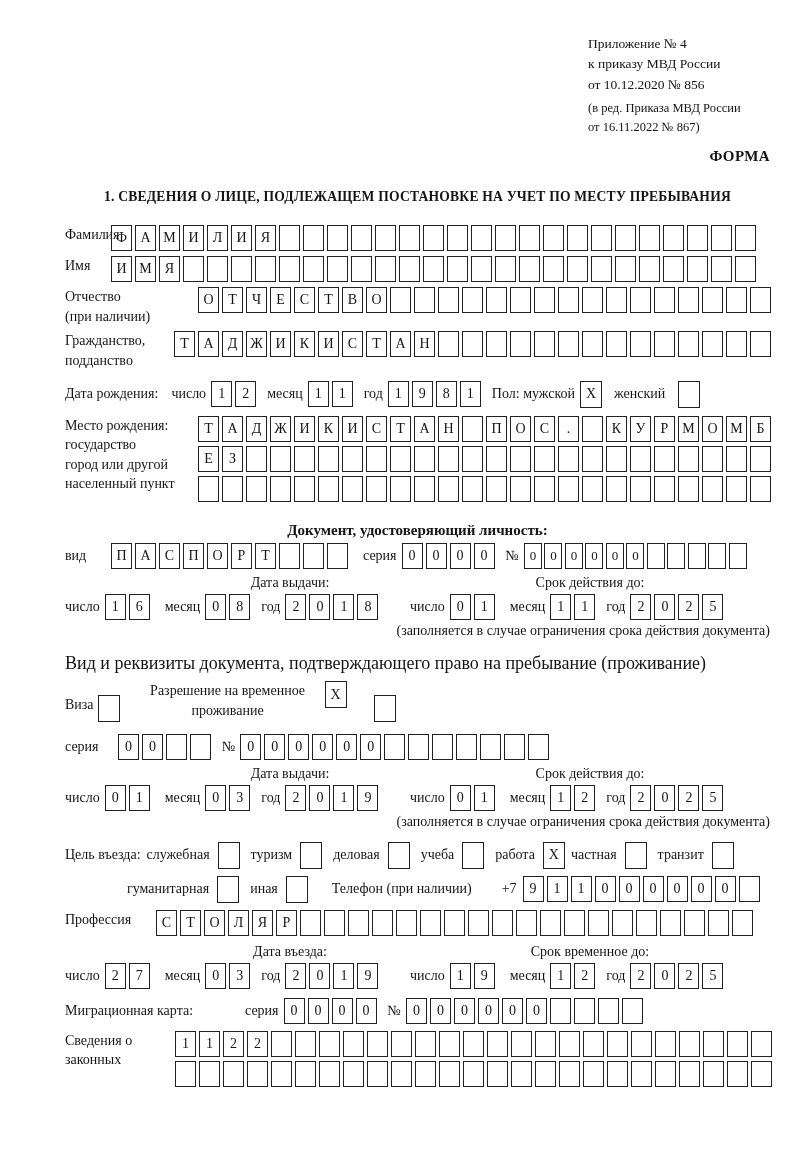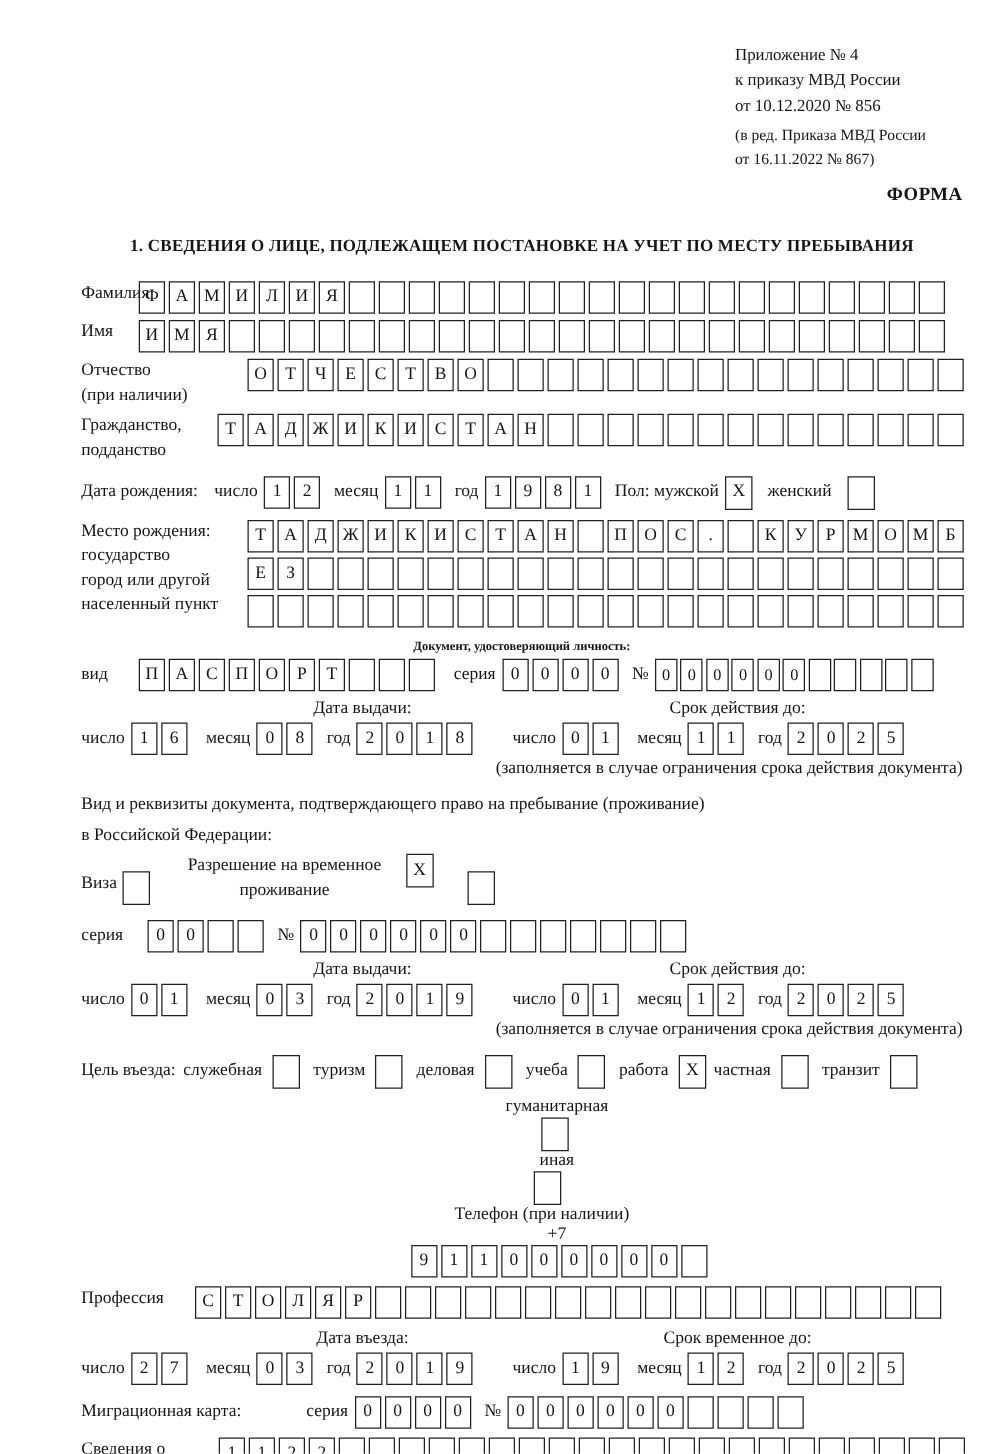--- a/index.html
+++ b/index.html
@@ -45,32 +45,32 @@
   .stack .boxes { margin-bottom:4px; }
 
   
   .w46 { width:46px; } .w109 { width:109px; } .w133 { width:133px; }
   .w91 { width:91px; } .w110 { width:110px; } .w175 { width:175px; }
 
   .inline { display:flex; align-items:center; font-size:14px; }
   .inline .t { margin-right:5px; }
   .ml8 { margin-left:8px; } .ml12 { margin-left:12px; }
 
-  .doc-head { text-align:center; font-weight:bold; font-size:10px; margin-top:6px; }
+  .doc-head { text-align:center; font-weight:bold; font-size:15px; margin-top:16px; }
 
   .dates { display:flex; margin-top:6px; }
   .dcol-l { width:345px; flex:0 0 auto; }
   .dcol-r { width:360px; flex:0 0 auto; }
   .dhead { font-size:14px; text-align:center; }
   .dcol-l .dhead { padding-left:105px; }
   .dgroup { display:flex; align-items:center; margin-top:3px; font-size:14px; }
   .dlbl { margin-right:5px; }
   .note { font-size:14px; text-align:right; margin-top:3px; }
 
-  .intro { font-size:14px; line-height:1.8; margin-top:8px; }
+  .intro { font-size:18px; line-height:1.8; margin-top:8px; }
 
   .opts { display:flex; align-items:flex-end; margin-top:2px; font-size:14px; }
   .opt { display:flex; align-items:flex-start; }
   .opt .olbl { line-height:1.45; }
   .opt .c2 { max-width:176px; text-align:center; }
   .opt .c3 { max-width:170px; text-align:center; }
   .opt .chk { margin-left:9px; }
 
   .purpose { display:flex; align-items:center; font-size:14px; margin-top:12px; }
   .purpose .pl { margin-right:6px; }
@@ -425,21 +425,20 @@
             <div class="cb">2</div>
             <div class="cb">5</div>
           </span>
       </div>
     </div>
   </div>
   <div class="note">(заполняется в случае ограничения срока действия документа)</div>
 
   <div class="intro">
     <div>Вид и реквизиты документа, подтверждающего право на пребывание (проживание)</div>
-    <div>в Российской Федерации:</div>
   </div>
 
   <div class="opts">
     <div class="opt">
       <span class="olbl">Виза</span>
       <span class="chk" style="margin-left:4px;"></span>
     </div>
     <div class="opt" style="margin-left:20px;">
       <span class="olbl c2">Разрешение на временное проживание</span>
       <span class="chk">X</span>
@@ -534,21 +533,21 @@
     <span class="pl">учеба</span>
     <span class="chk"></span>
     <span class="pl">работа</span>
     <span class="chk" style="margin-right:6px;">X</span>
     <span class="pl">частная</span>
     <span class="chk"></span>
     <span class="pl">транзит</span>
     <span class="chk" style="margin-right:0;"></span>
   </div>
 
-  <div class="purpose" style="margin-top:7px; padding-left:62px;flex-direction:column;">
+  <div class="purpose" style="margin-top:7px; padding-left:62px;">
     <span class="pl">гуманитарная</span>
     <span class="chk"></span>
     <span class="pl">иная</span>
     <span class="chk" style="margin-right:24px;"></span>
     <span class="pl" style="margin-right:30px;">Телефон (при наличии)</span>
     <span class="pl">+7</span>
     <span class="boxes">
         <div class="cb">9</div>
         <div class="cb">1</div>
         <div class="cb">1</div>

